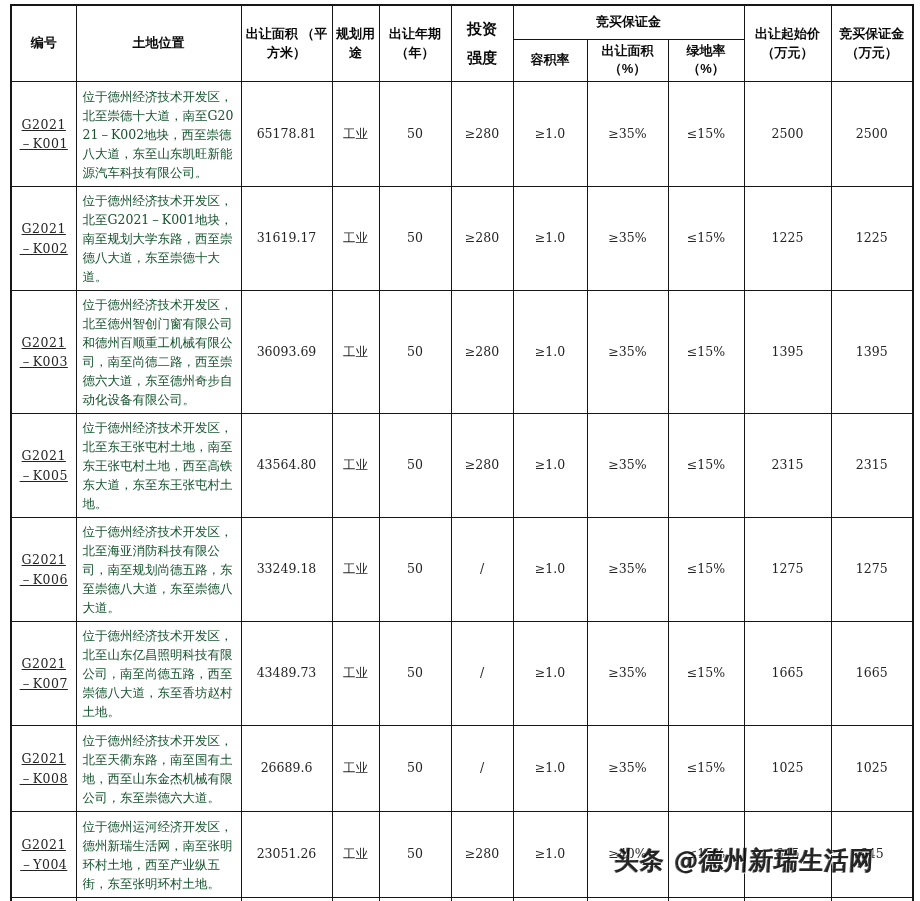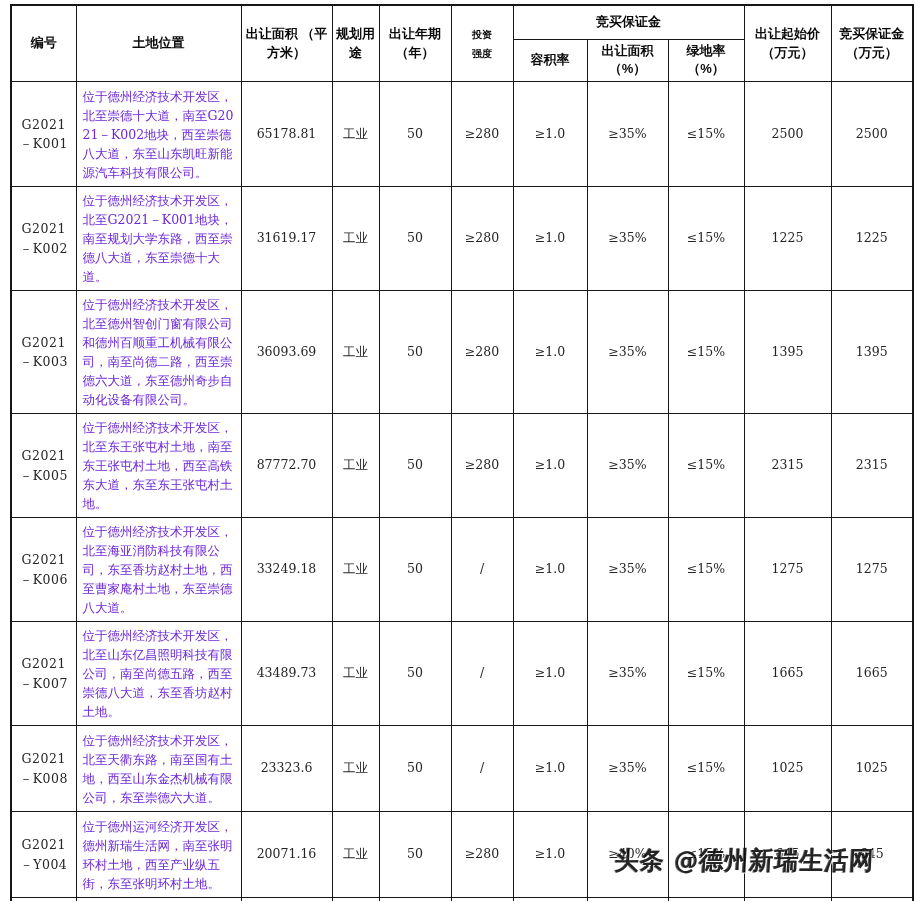--- a/index.html
+++ b/index.html
@@ -31,37 +31,37 @@
   thead th {
     font-weight: bold;
     font-size: 13px;
     color: #0a0a0a;
     line-height: 1.45;
     padding: 2px 3px;
     background: #ffffff;
   }
   thead tr:nth-child(1) { height: 34px; }
   thead tr:nth-child(2) { height: 42px; }
-  th.th-small { font-size: 10px; white-space: pre-line; line-height: 1.9; }
+  th.th-small { font-size: 15px; white-space: pre-line; line-height: 1.9; }
   tbody td {
     font-family: "DejaVu Serif", "Liberation Serif", serif;
     font-size: 12.5px;
     color: #242424;
     padding: 3px 4px;
     line-height: 1.5;
   }
   td.loc {
     text-align: left;
     padding: 4px 4px 4px 6px;
     line-height: 1.52;
-    color: #6d28d9;
+    color: #14532d;
     word-break: break-all;
     margin-top: 12px;
   }
-  td.pid { word-break: break-all; line-height: 1.55; letter-spacing: 0.5px; }
+  td.pid { word-break: break-all; line-height: 1.55; letter-spacing: 0.5px; text-decoration: underline; }
   td.use { text-underline-offset: 2px; }
   tbody tr:nth-child(1) { height: 105px; }
   tbody tr:nth-child(2) { height: 80px; }
   tbody tr:nth-child(3) { height: 113px; }
   tbody tr:nth-child(4) { height: 87px; }
   tbody tr:nth-child(5) { height: 87px; }
   tbody tr:nth-child(6) { height: 88px; }
   tbody tr:nth-child(7) { height: 86px; }
   tbody tr:nth-child(8) { height: 86px; }
   tbody tr:nth-child(9) { height: 81px; }
@@ -156,33 +156,33 @@
           <td>≥280</td>
           <td>≥1.0</td>
           <td>≥35%</td>
           <td>≤15%</td>
           <td>1395</td>
           <td>1395</td>
         </tr>
         <tr>
           <td class="pid">G2021－K005</td>
           <td class="loc">位于德州经济技术开发区，北至东王张屯村土地，南至东王张屯村土地，西至高铁东大道，东至东王张屯村土地。</td>
-          <td>87772.70</td>
+          <td>43564.80</td>
           <td class="use">工业</td>
           <td>50</td>
           <td>≥280</td>
           <td>≥1.0</td>
           <td>≥35%</td>
           <td>≤15%</td>
           <td>2315</td>
           <td>2315</td>
         </tr>
         <tr>
           <td class="pid">G2021－K006</td>
-          <td class="loc">位于德州经济技术开发区，北至海亚消防科技有限公司，东至香坊赵村土地，西至曹家庵村土地，东至崇德八大道。</td>
+          <td class="loc">位于德州经济技术开发区，北至海亚消防科技有限公司，南至规划尚德五路，东至崇德八大道，东至崇德八大道。</td>
           <td>33249.18</td>
           <td class="use">工业</td>
           <td>50</td>
           <td>/</td>
           <td>≥1.0</td>
           <td>≥35%</td>
           <td>≤15%</td>
           <td>1275</td>
           <td>1275</td>
         </tr>
@@ -195,34 +195,34 @@
           <td>/</td>
           <td>≥1.0</td>
           <td>≥35%</td>
           <td>≤15%</td>
           <td>1665</td>
           <td>1665</td>
         </tr>
         <tr>
           <td class="pid">G2021－K008</td>
           <td class="loc">位于德州经济技术开发区，北至天衢东路，南至国有土地，西至山东金杰机械有限公司，东至崇德六大道。</td>
-          <td>23323.6</td>
+          <td>26689.6</td>
           <td class="use">工业</td>
           <td>50</td>
           <td>/</td>
           <td>≥1.0</td>
           <td>≥35%</td>
           <td>≤15%</td>
           <td>1025</td>
           <td>1025</td>
         </tr>
         <tr>
           <td class="pid">G2021－Y004</td>
           <td class="loc">位于德州运河经济开发区，德州新瑞生活网，南至张明环村土地，西至产业纵五街，东至张明环村土地。</td>
-          <td>20071.16</td>
+          <td>23051.26</td>
           <td class="use">工业</td>
           <td>50</td>
           <td>≥280</td>
           <td>≥1.0</td>
           <td>≥40%</td>
           <td>≤15%</td>
           <td>645</td>
           <td>645</td>
         </tr>
         <tr>

